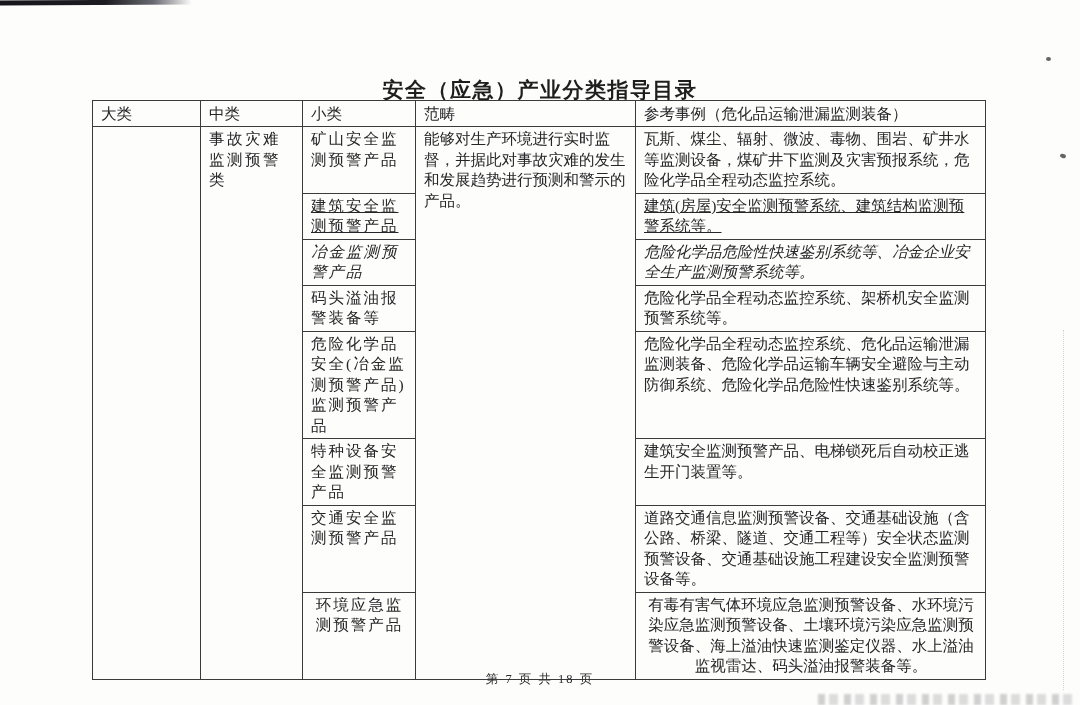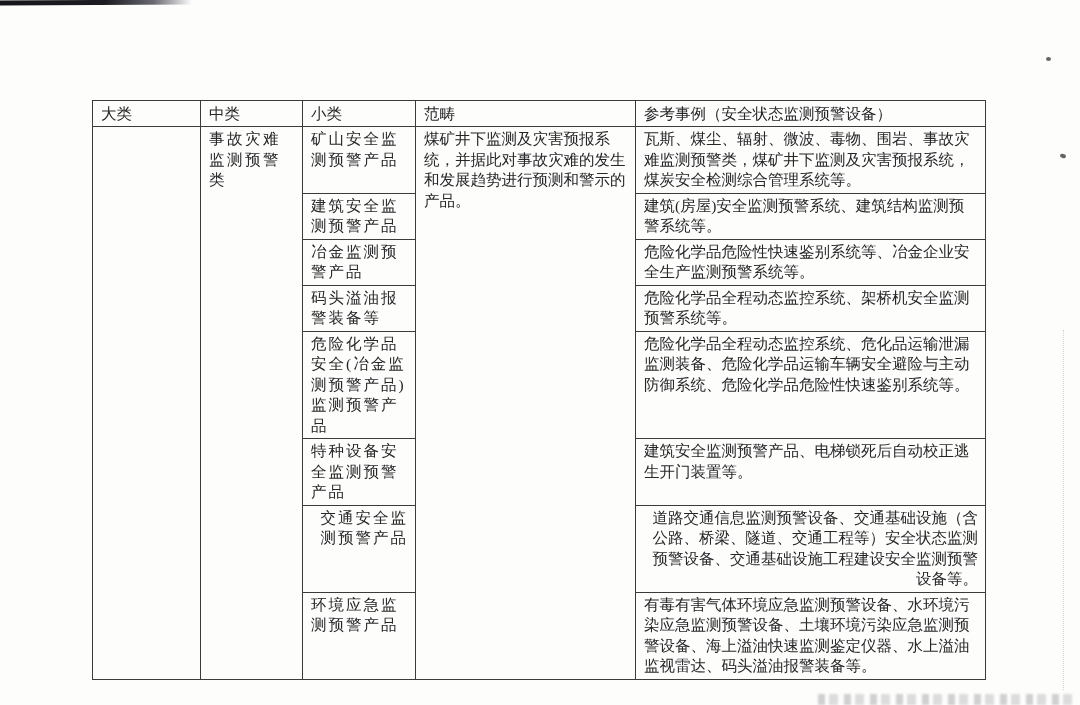--- a/index.html
+++ b/index.html
@@ -67,27 +67,27 @@
     overflow: hidden;
   }
   .class-table th { height: 26px; line-height: 20px; padding-top: 3px; }
   .cjust {
     text-align: justify;
     text-justify: inter-character;
   }
   .narrow { letter-spacing: 2px; }
   .mid-col { letter-spacing: 2.5px; margin-top: 21px; }
   tr.r1 .hcell { height: 66px; }
-  tr.r2 .hcell { height: 38px; }
-  tr.r3 .hcell { height: 39px; }
+  tr.r2 .hcell { height: 38px; text-decoration: underline; }
+  tr.r3 .hcell { height: 39px; font-style: italic; }
   tr.r4 .hcell { height: 39px; }
   tr.r5 .hcell { height: 81px; }
   tr.r6 .hcell { height: 40px; border-radius: 16px; }
-  tr.r7 .hcell { height: 83px; text-align: right; }
-  tr.r8 .hcell { height: 81px; }
+  tr.r7 .hcell { height: 83px; }
+  tr.r8 .hcell { height: 81px; text-align: center; }
   
   .page-footer {
     position: absolute; top: 671px; left: 0; width: 100%;
     text-align: center;
     font-size: 12.5px;
     letter-spacing: 2px;
     color: #2d2d2f;
     font-family: "Liberation Serif", "DejaVu Serif", serif;
   }
 </style>
@@ -95,45 +95,46 @@
 <body>
 
 <div class="page">
 
   <div class="scan-top-line"></div>
   <div class="scan-right-line"></div>
   <div class="scan-speck speck-a"></div>
   <div class="scan-speck speck-b"></div>
   <div class="scan-smudge"></div>
 
+  <div class="doc-title">安全（应急）产业分类指导目录</div>
 
   <table class="class-table">
     <colgroup>
       <col style="width:108px">
       <col style="width:102px">
       <col style="width:113px">
       <col style="width:220px">
       <col style="width:350px">
     </colgroup>
     <thead>
       <tr>
         <th>大类</th>
         <th>中类</th>
         <th>小类</th>
         <th>范畴</th>
-        <th>参考事例（安全状态监测预警设备）</th>
+        <th>参考事例（危化品运输泄漏监测装备）</th>
       </tr>
     </thead>
     <tbody>
       <tr class="r1">
         <td rowspan="8"></td>
         <td rowspan="8" class="cjust mid-col">事故灾难监测预警类</td>
         <td class="hcell cjust narrow">矿山安全监测预警产品</td>
-        <td rowspan="8" class="cjust">煤矿井下监测及灾害预报系统，并据此对事故灾难的发生和发展趋势进行预测和警示的产品。</td>
-        <td class="hcell cjust">瓦斯、煤尘、辐射、微波、毒物、围岩、事故灾难监测预警类，煤矿井下监测及灾害预报系统，煤炭安全检测综合管理系统等。</td>
+        <td rowspan="8" class="cjust">能够对生产环境进行实时监督，并据此对事故灾难的发生和发展趋势进行预测和警示的产品。</td>
+        <td class="hcell cjust">瓦斯、煤尘、辐射、微波、毒物、围岩、矿井水等监测设备，煤矿井下监测及灾害预报系统，危险化学品全程动态监控系统。</td>
       </tr>
       <tr class="r2">
         <td class="hcell cjust narrow">建筑安全监测预警产品</td>
         <td class="hcell cjust">建筑(房屋)安全监测预警系统、建筑结构监测预警系统等。</td>
       </tr>
       <tr class="r3">
         <td class="hcell cjust narrow">冶金监测预警产品</td>
         <td class="hcell cjust">危险化学品危险性快速鉴别系统等、冶金企业安全生产监测预警系统等。</td>
       </tr>
       <tr class="r4">
@@ -152,14 +153,15 @@
         <td class="hcell cjust narrow">交通安全监测预警产品</td>
         <td class="hcell cjust">道路交通信息监测预警设备、交通基础设施（含公路、桥梁、隧道、交通工程等）安全状态监测预警设备、交通基础设施工程建设安全监测预警设备等。</td>
       </tr>
       <tr class="r8">
         <td class="hcell cjust narrow">环境应急监测预警产品</td>
         <td class="hcell cjust">有毒有害气体环境应急监测预警设备、水环境污染应急监测预警设备、土壤环境污染应急监测预警设备、海上溢油快速监测鉴定仪器、水上溢油监视雷达、码头溢油报警装备等。</td>
       </tr>
     </tbody>
   </table>
 
+  <div class="page-footer">第 7 页  共 18 页</div>
 
 </div>
 
 </body></html>

